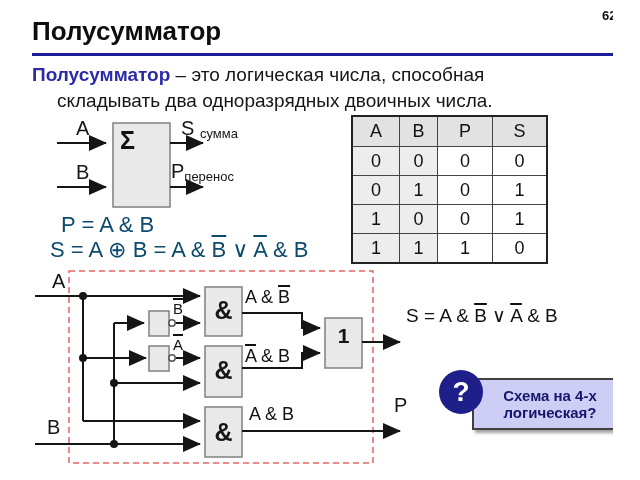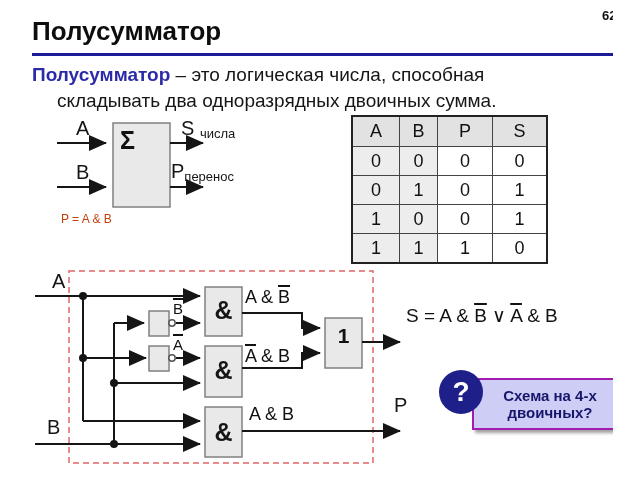--- a/index.html
+++ b/index.html
@@ -7,37 +7,37 @@
          font-family:"Liberation Sans","DejaVu Sans",sans-serif;color:#111;}
   .abs{position:absolute;}
   .title{left:32px;top:16px;font-size:26px;font-weight:bold;color:#0d0d0d;}
   .pagenum{left:602px;top:8px;font-size:13px;font-weight:bold;}
   .divider{left:32px;top:53px;width:588px;height:3px;background:#1b1b9a;}
   .defline{font-size:19px;color:#161616;white-space:nowrap;}
   .term{color:#2b2ba8;font-weight:bold;}
   .lbl{font-size:20px;color:#161616;white-space:nowrap;}
   .sub{font-size:13px;position:relative;top:3px;}
   .sigma{font-size:25px;font-weight:bold;}
-  .formula{font-size:12px;white-space:nowrap;color:#c2410c;}
+  .formula{font-size:22px;white-space:nowrap;color:#0c4a6e;}
   .ov{text-decoration:overline;text-decoration-thickness:1.5px;}
   .gate-sym{font-size:25px;font-weight:bold;width:37px;text-align:center;color:#161616;}
   .or-sym{font-size:21px;font-weight:bold;width:37px;text-align:center;}
   .glabel{font-size:18px;white-space:nowrap;text-align:right;}
   .notlbl{font-size:15px;}
   
   table.tt{border-collapse:collapse;border:2px solid #222;}
   table.tt td{border:1px solid #444;text-align:center;font-size:18px;padding:0;}
   .tt .hdr{background:#e2e2e2;height:29px;}
   .tt .inb{background:#ededed;}
   .tt .outb{background:#ffffff;}
   .tt td{height:28px;}
   .cw0{width:46px}.cw1{width:37px}.cw2{width:54px}.cw3{width:53px}
   
   .callout-box{left:472px;top:378px;width:136px;height:48px;background:#cdcdf6;
-     border:2px solid #a21caf;box-shadow:3px 3px 3px rgba(110,110,110,0.65);
+     border:2px solid #404040;box-shadow:3px 3px 3px rgba(110,110,110,0.65);
      display:flex;flex-direction:column;justify-content:center;align-items:center;
      padding-left:8px;}
   .callout-box div{font-size:15px;font-weight:bold;color:#16166b;line-height:17px;white-space:nowrap;}
   .callout-circle{left:439px;top:370px;width:44px;height:44px;border-radius:50%;
      background:#1f1f8a;color:#fff;font-size:28px;font-weight:bold;text-align:center;
      line-height:44px;}
   svg{position:absolute;left:0;top:0;}
 </style>
 </head>
 <body>
@@ -92,29 +92,32 @@
     <line x1="242" y1="431" x2="400" y2="431" stroke="#151515" stroke-width="2" marker-end="url(#arr)"></line>
   </svg>
 
   <div class="abs title">Полусумматор</div>
   <div class="abs pagenum">62</div>
   <div class="abs divider"></div>
 
   <div class="abs defline" style="left:32px;top:64px;">
     <span class="term">Полусумматор</span><span> – это логическая числа, способная</span>
   </div>
-  <div class="abs defline" style="left:57px;top:90px;">складывать два одноразрядных двоичных сумма.</div>
+  <div class="abs defline" style="left:57px;top:90px;">складывать два одноразрядных двоичных числа.</div>
 
   <div class="abs lbl" style="left:76px;top:117px;">A</div>
   <div class="abs lbl" style="left:76px;top:161px;">B</div>
   <div class="abs sigma" style="left:120px;top:126px;">Σ</div>
-  <div class="abs lbl" style="left:181px;top:117px;"><span>S</span> <span class="sub">числа</span></div>
+  <div class="abs lbl" style="left:181px;top:117px;"><span>S</span> <span class="sub">сумма</span></div>
   <div class="abs lbl" style="left:171px;top:160px;"><span>P</span><span class="sub">перенос</span></div>
 
   <div class="abs formula" style="left:61px;top:212px;">P = A &amp; B</div>
+  <div class="abs formula" style="left:50px;top:237px;">
+    <span>S = A ⊕ B = A &amp; </span><span class="ov">B</span><span> ∨ </span><span class="ov">A</span><span> &amp; B</span>
+  </div>
 
   <div class="abs" style="left:351px;top:115px;">
     <table class="tt">
       <tbody>
           <tr>
         <td class="hdr cw0">A</td>
         <td class="hdr cw1">B</td>
         <td class="hdr cw2">P</td>
         <td class="hdr cw3">S</td>
       </tr>
@@ -159,17 +162,17 @@
   <div class="abs glabel" style="left:245px;top:346px;"><span class="ov">A</span><span> &amp; B</span></div>
   <div class="abs glabel" style="left:249px;top:404px;">A &amp; B</div>
 
   <div class="abs glabel" style="left:406px;top:304px;font-size:19px;">
     <span>S = A &amp; </span><span class="ov">B</span><span> ∨ </span><span class="ov">A</span><span> &amp; B</span>
   </div>
   <div class="abs lbl" style="left:394px;top:394px;">P</div>
 
   <div class="abs callout-box">
     <div>Схема на 4-х</div>
-    <div>двоичных?</div>
+    <div>логическая?</div>
   </div>
   <div class="abs callout-circle">?</div>
 
 </div>
 
 </body></html>

